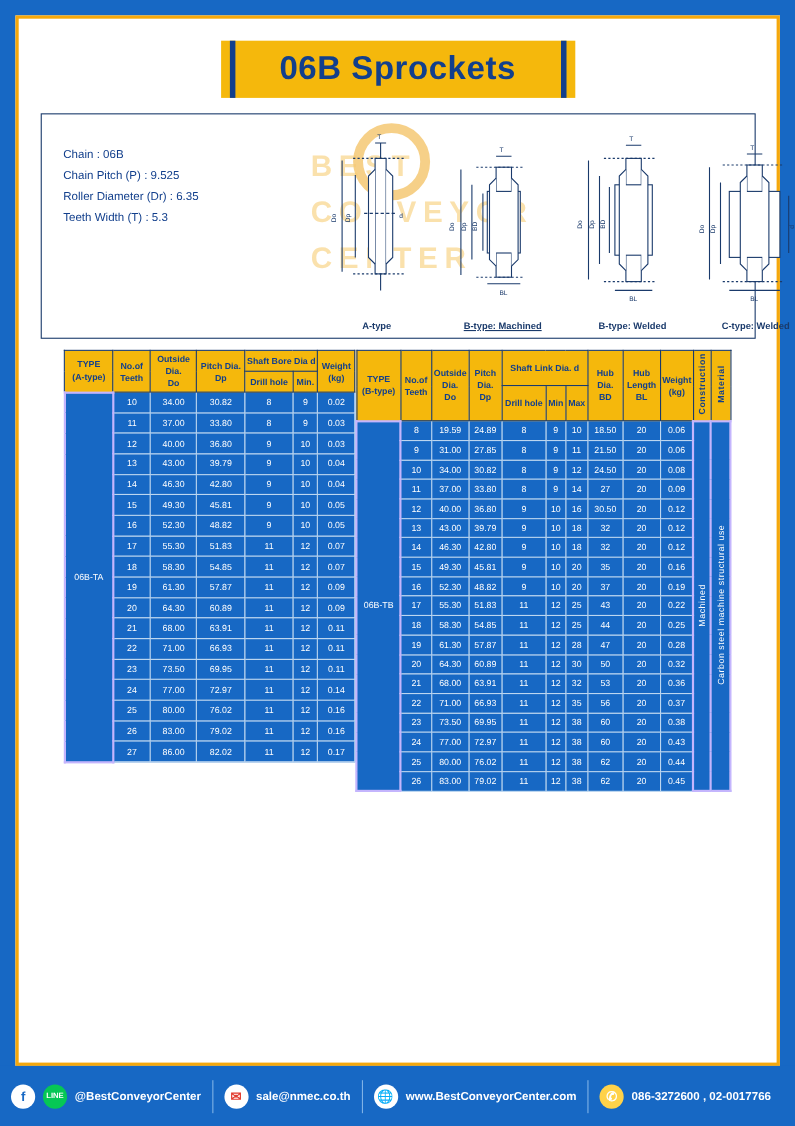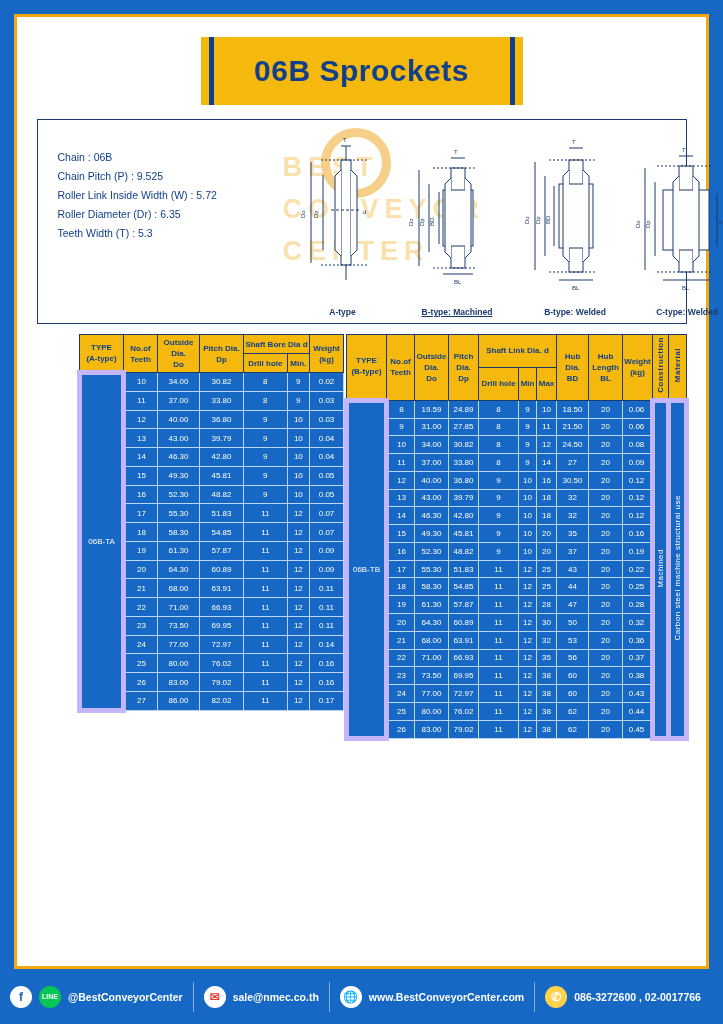--- a/index.html
+++ b/index.html
@@ -23,21 +23,21 @@
     background: #ffffff;
     border: 3px solid #f5a80c;
     display: flex;
     flex-direction: column;
     align-items: center;
   }
   
   .title-band {
     margin-top: 20px;
     width: 322px;
-    height: 68px;
+    height: 52px;
     background: #f5b80c;
     position: relative;
     display: flex; align-items: center; justify-content: center;
   }
   .title-band:before, .title-band:after {
     content:"";
     position:absolute; top:0; bottom:0;
     width: 5px; background:#123f8c;
   }
   .title-band:before { left: 8px; }
@@ -83,21 +83,21 @@
   .fig-caption {
     position:absolute; bottom: 6px; text-align:center;
     font-size: 8.5px; color:#1a3a6b; font-weight:bold; width: 120px;
   }
   .dim-label { position:absolute; font-size:6px; color:#1a3a6b; }
   
   .tables {
     margin-top: 10px;
     width: 655px;
     display:flex;
-    justify-content: flex-end;
+    justify-content: center;
   }
   table { border-collapse: collapse; }
   .tbl { font-size: 8px; color:#ffffff; }
   .tbl th {
     background: #f5b80c;
     color:#123f8c;
     border:1px solid #1a3a6b;
     font-size: 8px;
     font-weight: bold;
     padding: 2px 1px;
@@ -106,21 +106,21 @@
   .tbl td {
     background: #1768c4;
     border:1px solid #bcd6f0;
     text-align:center;
     padding: 3px 1px;
     font-size: 8px;
     color:#ffffff;
     white-space: nowrap;
   }
   .tbl td.rowlabel, .tbl td.vert {
-    border:5px solid #c4b5fd;
+    border:2px solid #c4b5fd;
   }
   .tbl td.rowlabel { font-size: 8px; }
   .vert-text {
     writing-mode: vertical-rl;
     transform: rotate(180deg);
     white-space: nowrap;
     font-size: 8px;
     letter-spacing: .5px;
   }
   
@@ -153,21 +153,20 @@
   <div class="sheet">
 
     <div class="title-band">
       <div class="title-text">06B Sprockets</div>
     </div>
 
     <div class="spec-box">
       <div class="spec-list">
         <div>Chain : 06B</div>
         <div>Chain Pitch (P) : 9.525</div>
-        <div>Roller Link Inside Width (W) : 5.72</div>
         <div>Roller Diameter (Dr) : 6.35</div>
         <div>Teeth Width (T) : 5.3</div>
       </div>
 
       <div class="diagram-area">
         <div class="watermark">BEST CONVEYOR CENTER</div>
         <div class="wm-gear"></div>
 
         <svg class="sprocket-fig" style="left:18px; top:10px;" width="110" height="170" viewBox="0 0 110 170">
           <g stroke="#1a3a6b" fill="none" stroke-width="1">

